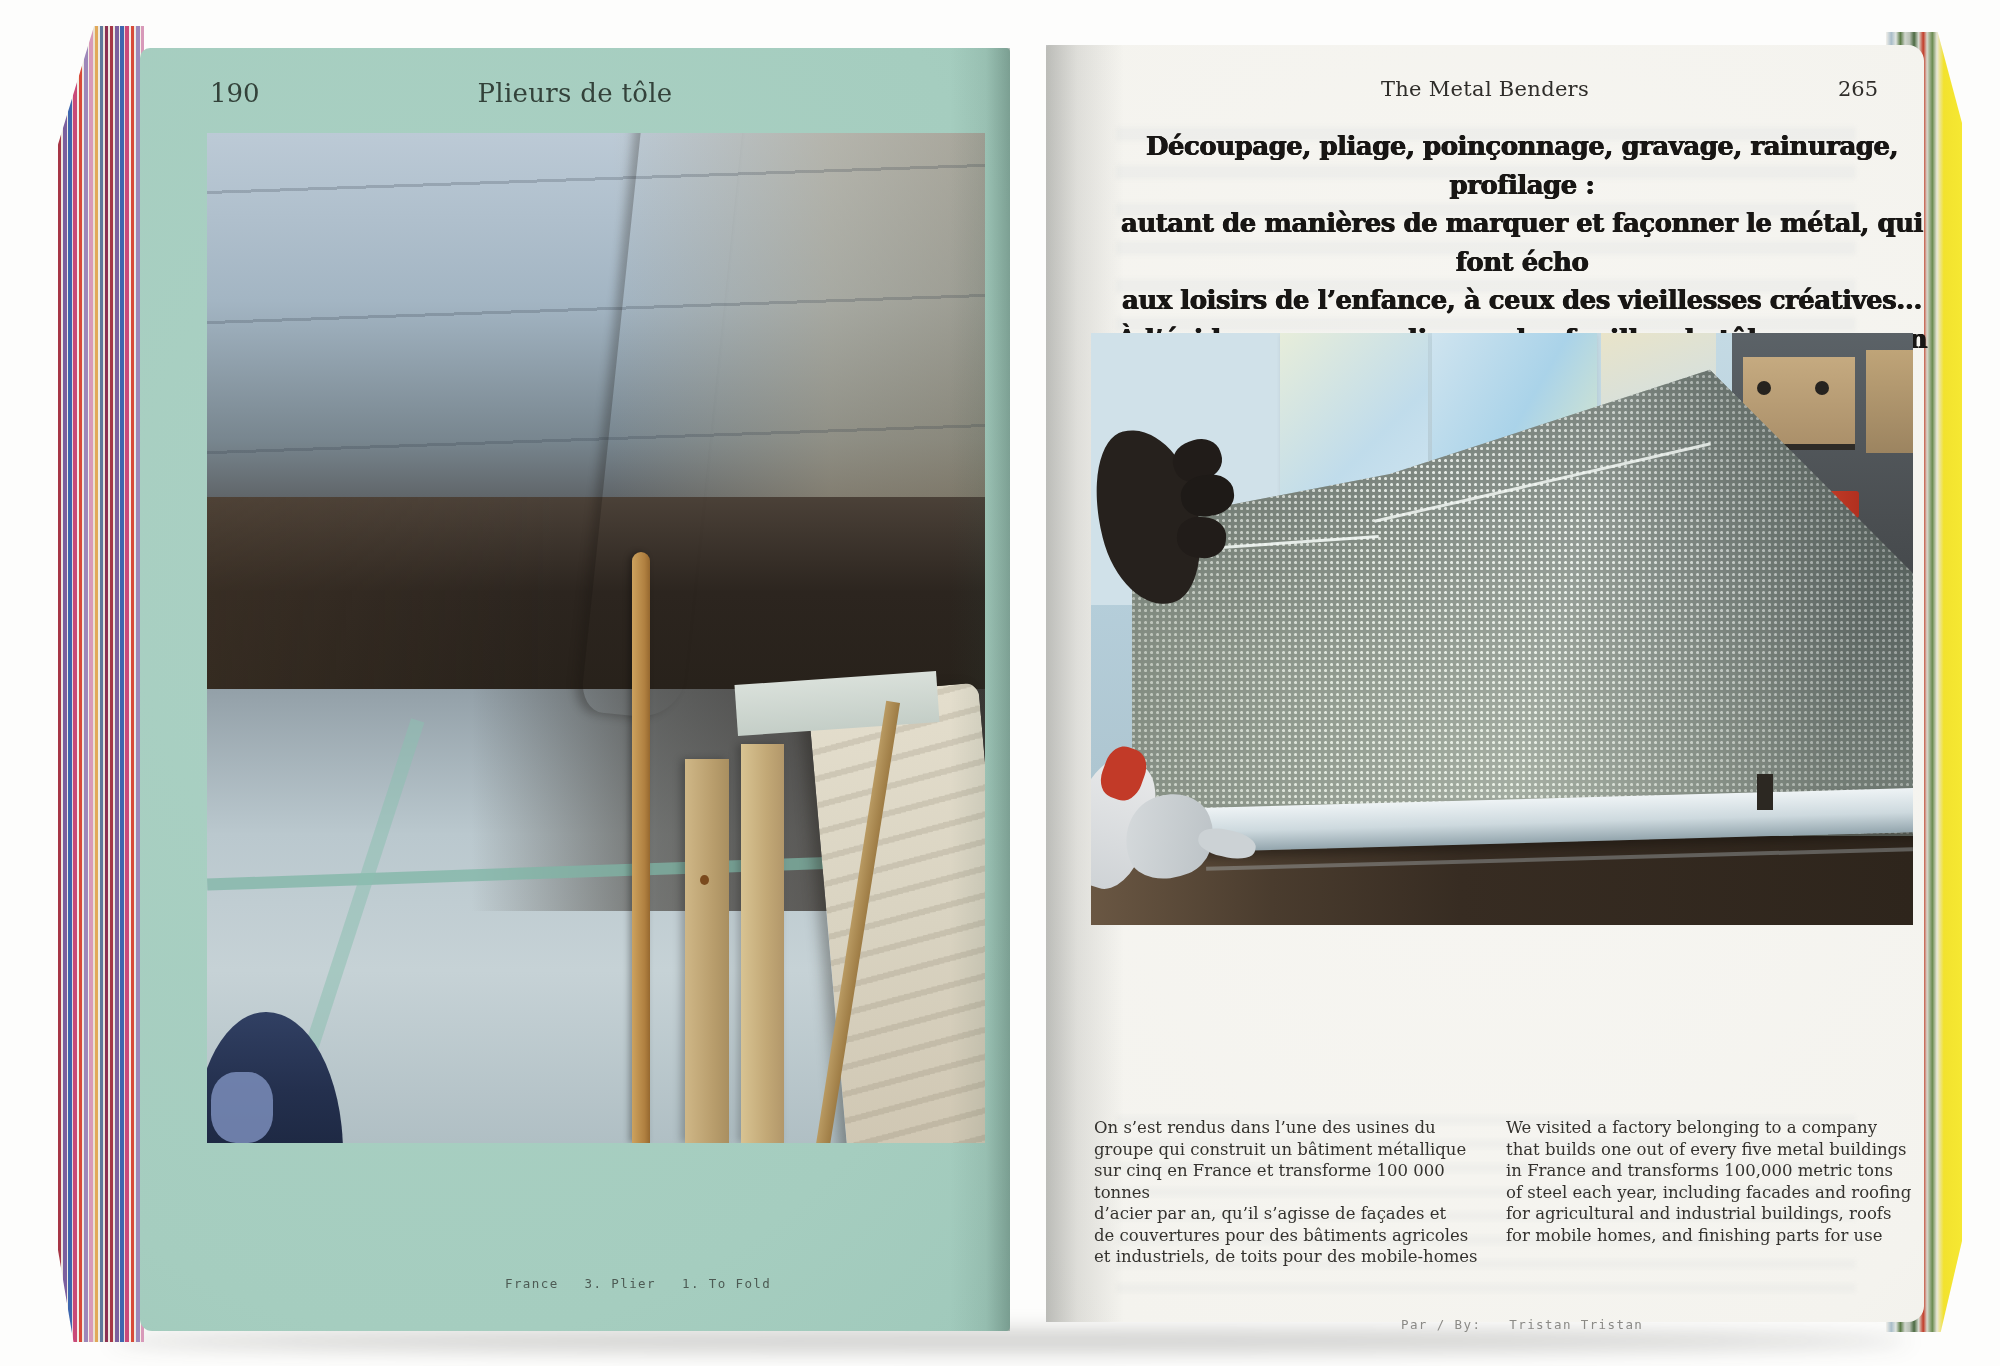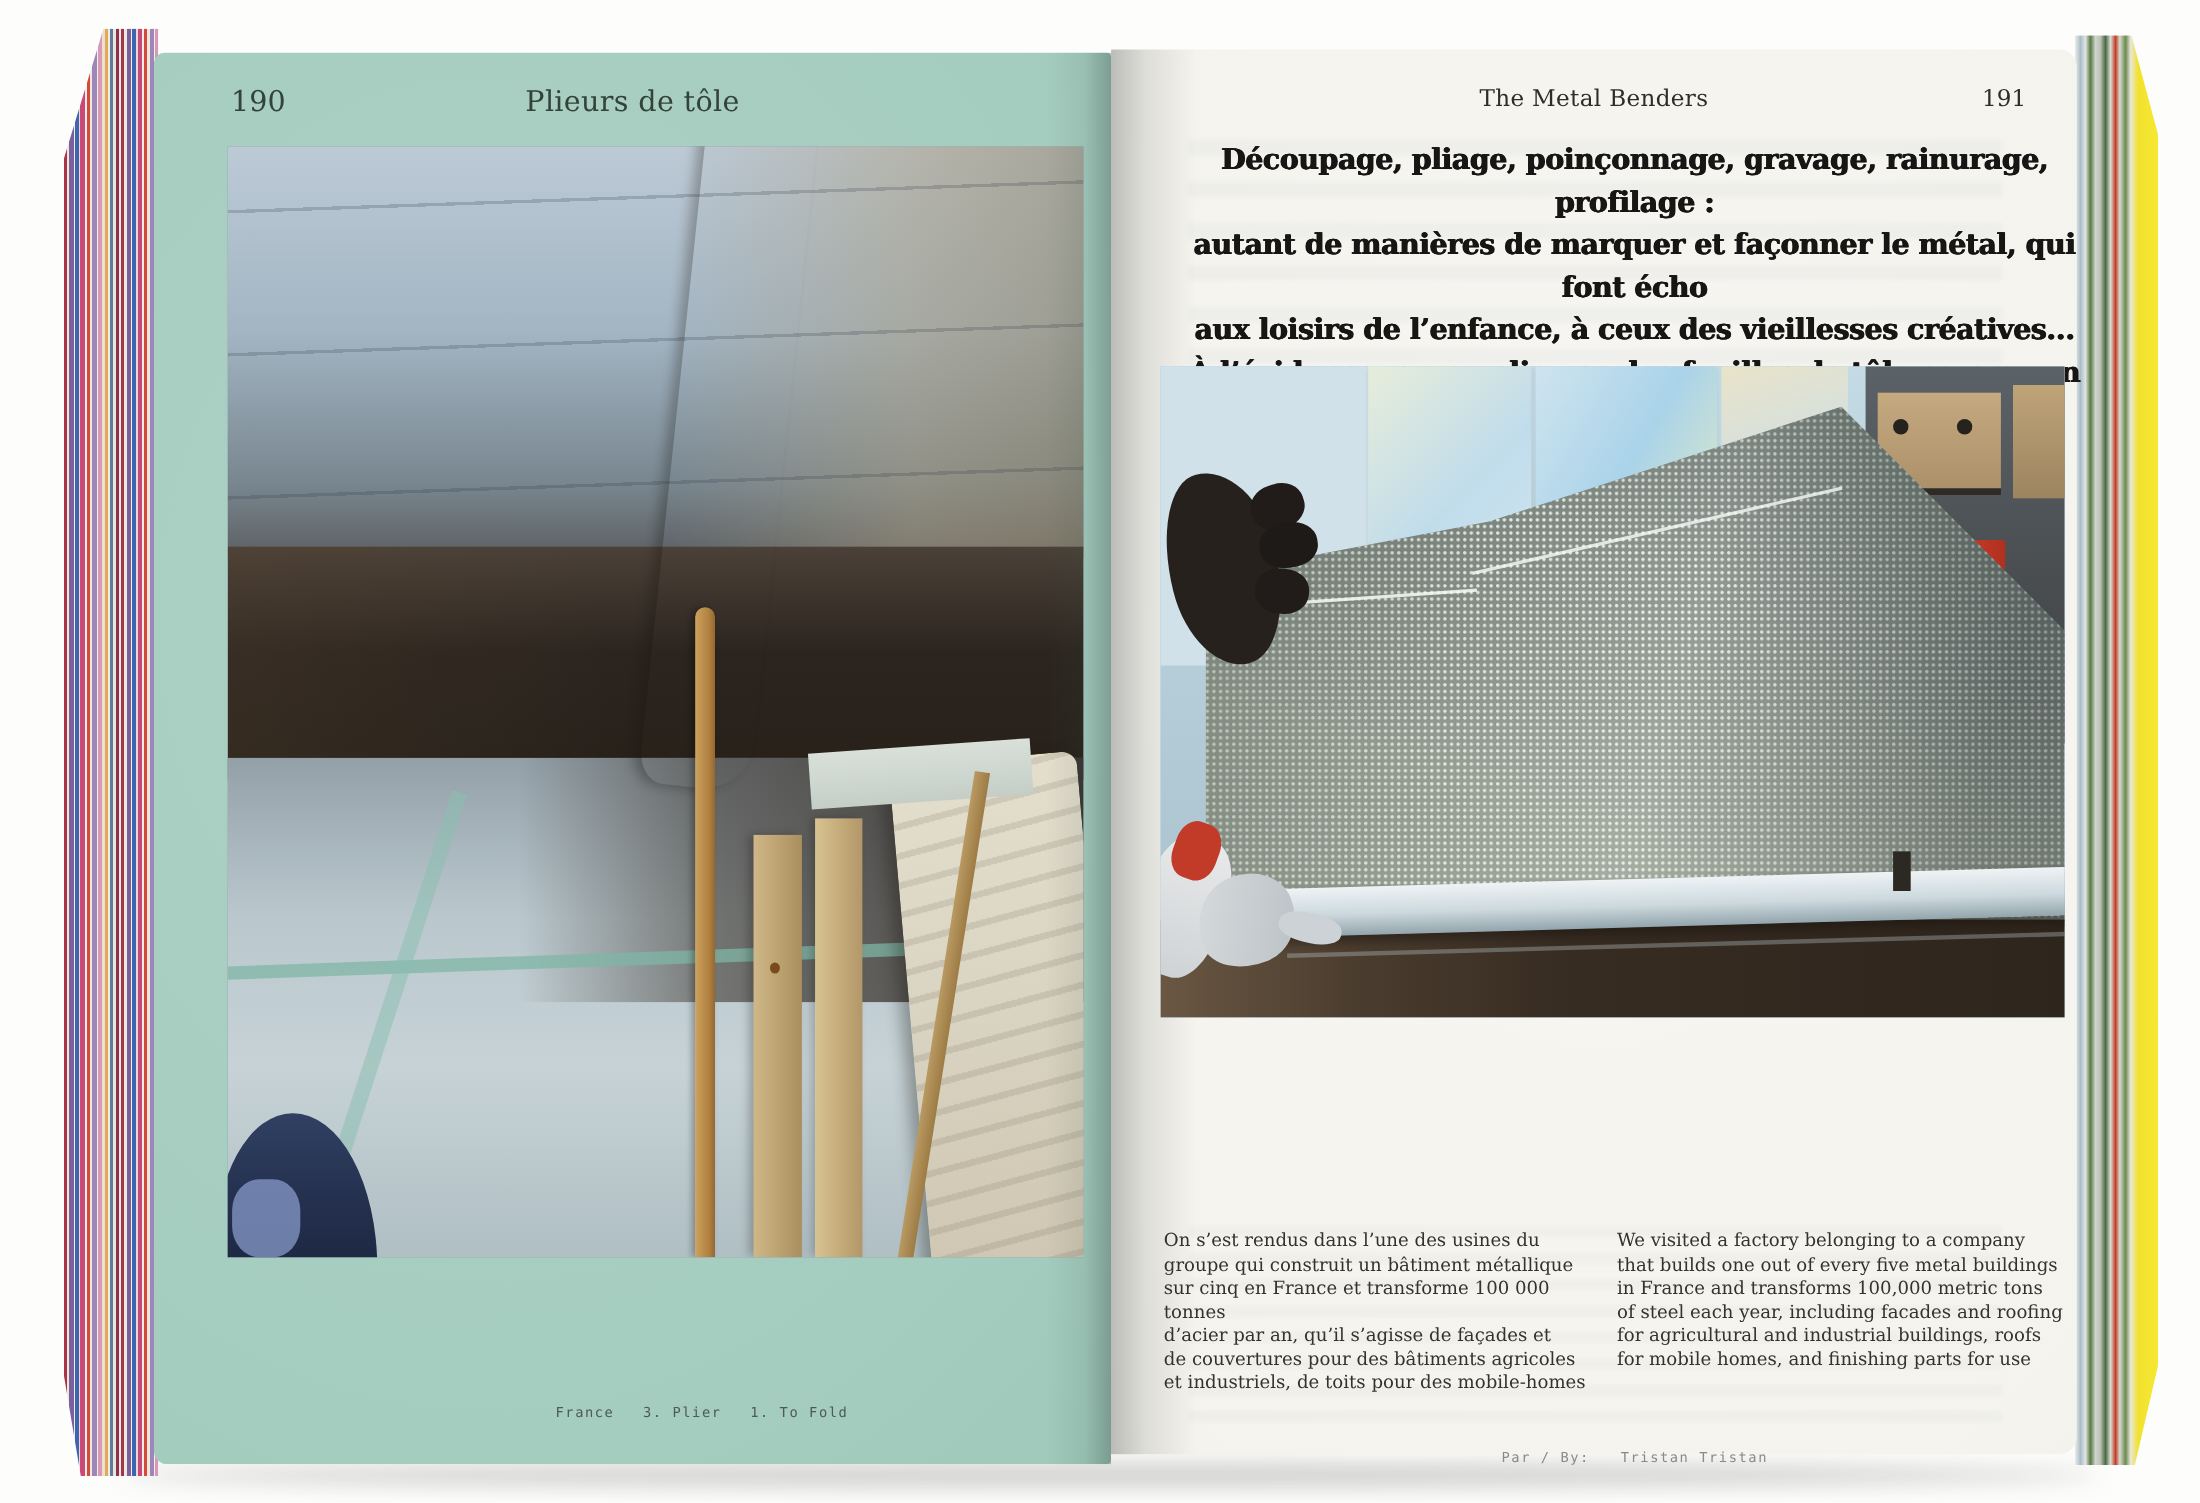--- a/index.html
+++ b/index.html
@@ -72,21 +72,21 @@
   .pl-rod{left:54.6%;top:41.5%;width:2.4%;height:58.5%;border-radius:9px 9px 0 0;
     background:linear-gradient(90deg,#cda25e 0%,#b08040 70%,#96682f 100%);box-shadow:-3px 0 6px rgba(0,0,0,.3);}
   .pl-rod2{left:82.5%;top:56%;width:1.8%;height:47%;transform:rotate(9deg);
     background:linear-gradient(90deg,#b99a62,#9d7b44);}
   .pl-bucket{left:-1.5%;top:87%;width:19%;height:14%;
     background:linear-gradient(180deg,#314063 0%,#24304e 55%,#1d2842 100%);
     border-radius:48% 52% 0 0/90% 100% 0 0;}
   .pl-bucketcloth{left:0.5%;top:93%;width:8%;height:7%;background:#8193c2;border-radius:40%;opacity:.8;}
 
   
-  .page-right{left:1010px;top:45px;width:878px;height:1277px;
+  .page-right{left:1046px;top:45px;width:878px;height:1277px;
     background:radial-gradient(120% 110% at 50% 45%, #f7f6f2 0%, #f4f3ee 60%, #eceae4 100%);
     border-radius:4px 16px 16px 4px;}
   .page-right .spine-shade{left:0;top:0;width:78px;height:100%;
     background:linear-gradient(90deg, rgba(25,30,28,.26) 0%, rgba(25,30,28,.10) 40%, rgba(25,30,28,0) 100%);}
   .head-r{left:0;top:32px;width:100%;height:32px;color:#2f2d2a;font-size:21px;}
   .head-r .ttl{left:0;top:0;width:100%;text-align:center;letter-spacing:.3px;}
   .head-r .num{right:46px;top:0;}
 
   .ghost{filter:blur(2px);opacity:.55;}
   .ghost-a{left:70px;top:70px;width:740px;height:250px;
@@ -200,21 +200,21 @@
     <div class="spine-shade"></div>
   </div>
 
   <div class="page-right">
     <div class="spine-shade"></div>
     <div class="ghost ghost-a"></div>
     <div class="ghost ghost-b"></div>
 
     <div class="head-r">
       <span class="ttl">The Metal Benders</span>
-      <span class="num">191</span>
+      <span class="num">265</span>
     </div>
 
     <div class="headline fr">Découpage, pliage, poinçonnage, gravage, rainurage, profilage :
 autant de manières de marquer et façonner le métal, qui font écho
 aux loisirs de l’enfance, à ceux des vieillesses créatives...
 À l’évidence, on ne plie pas des feuilles de tôle comme on plie une
 feuille de papier pour faire un avion ou une cocotte.</div>
 
     <div class="photo-r">
       <div class="pr-wall"></div>

